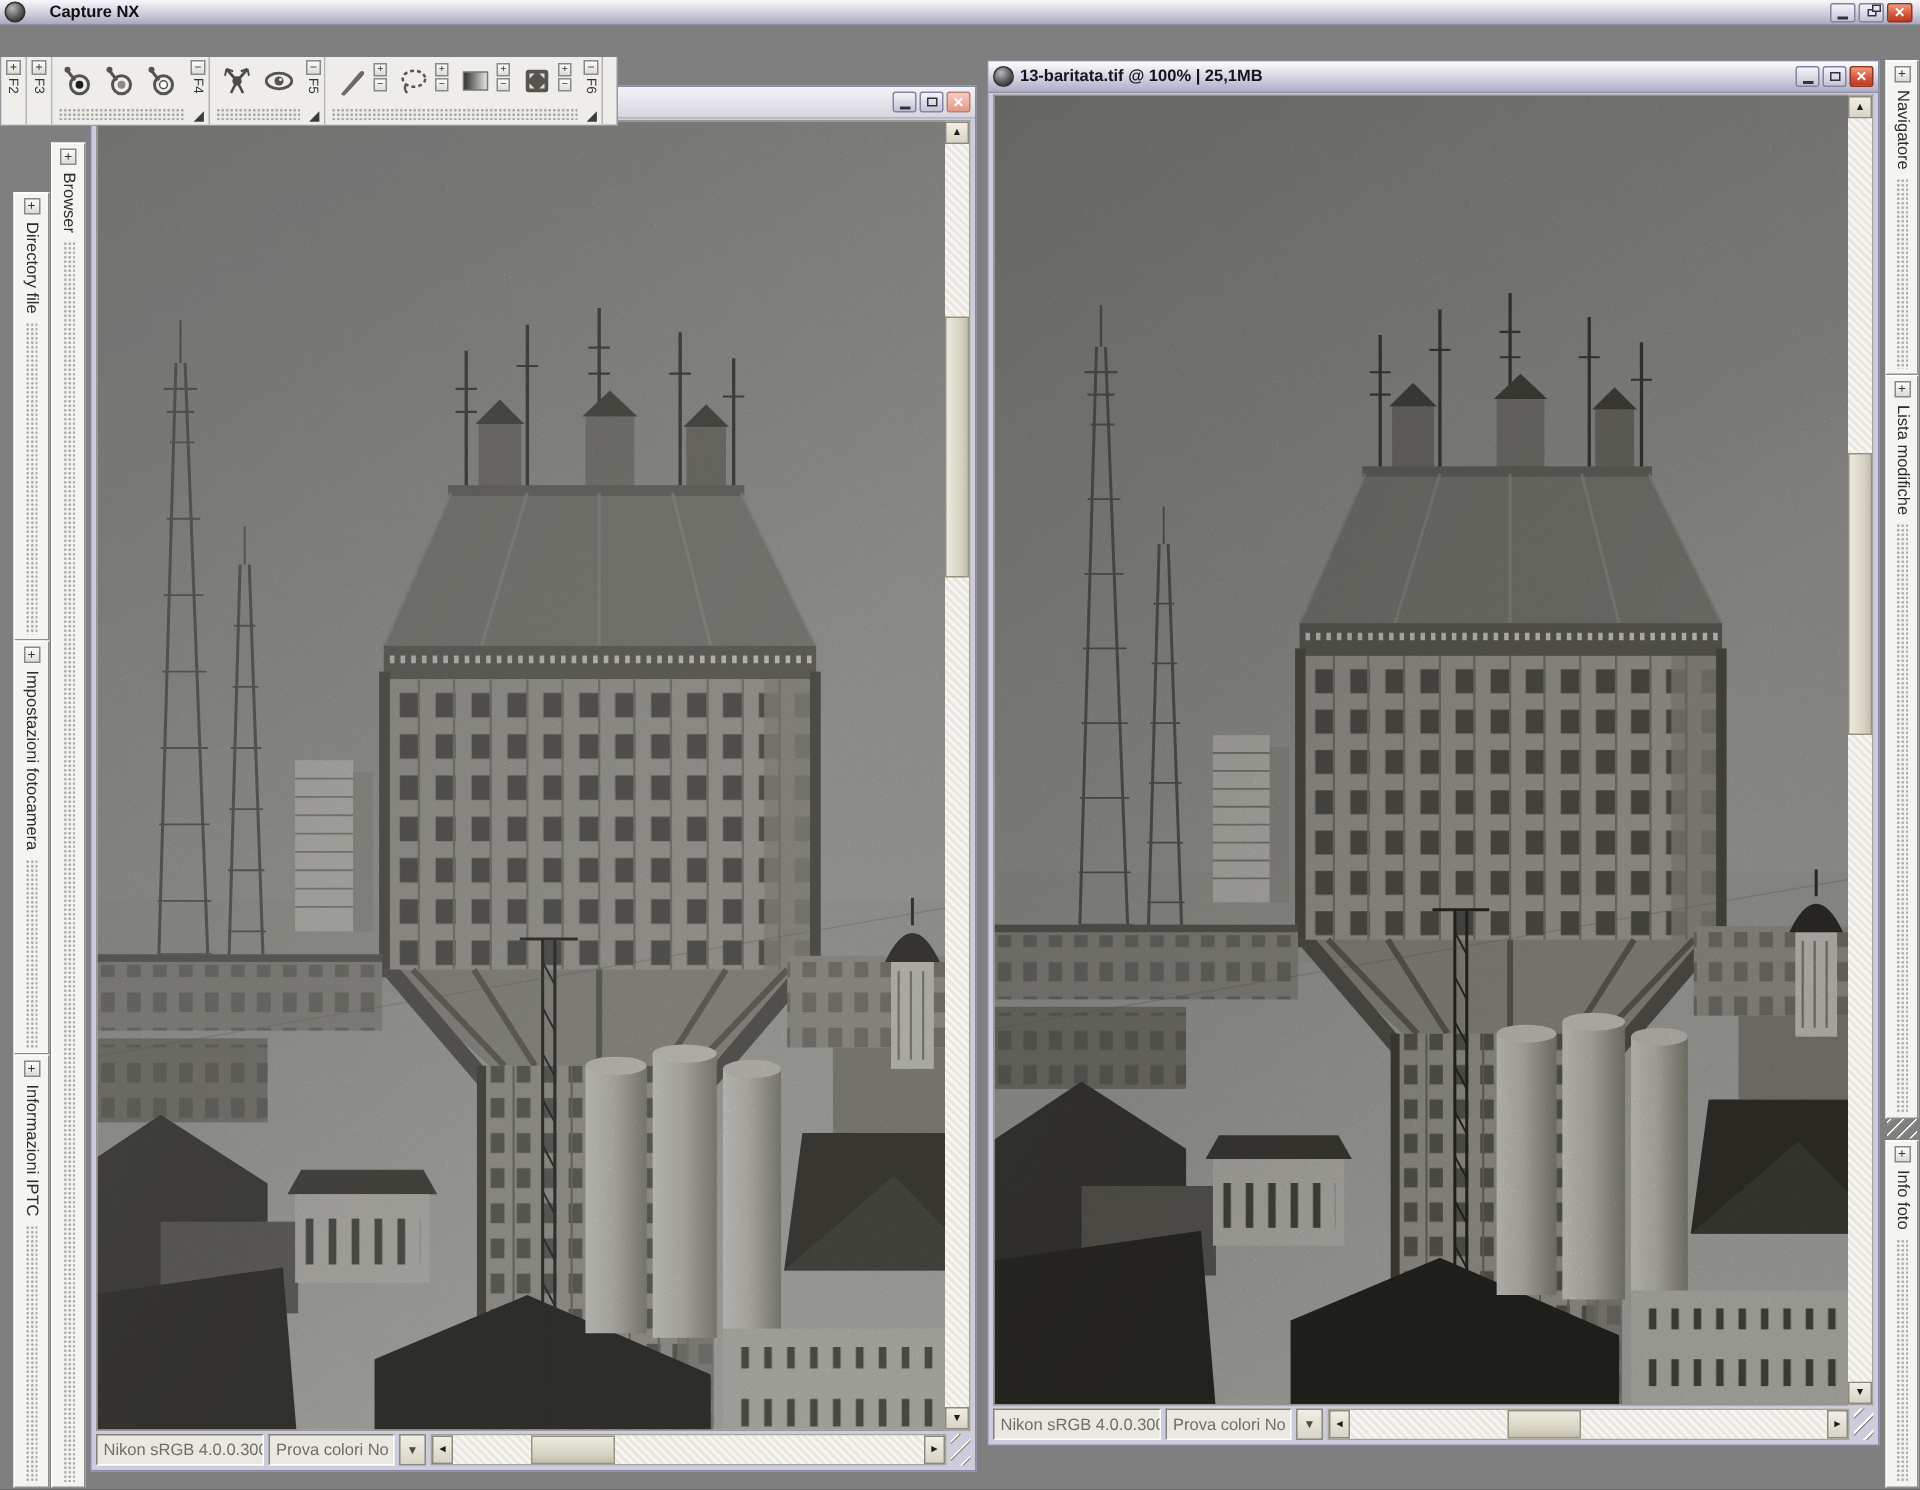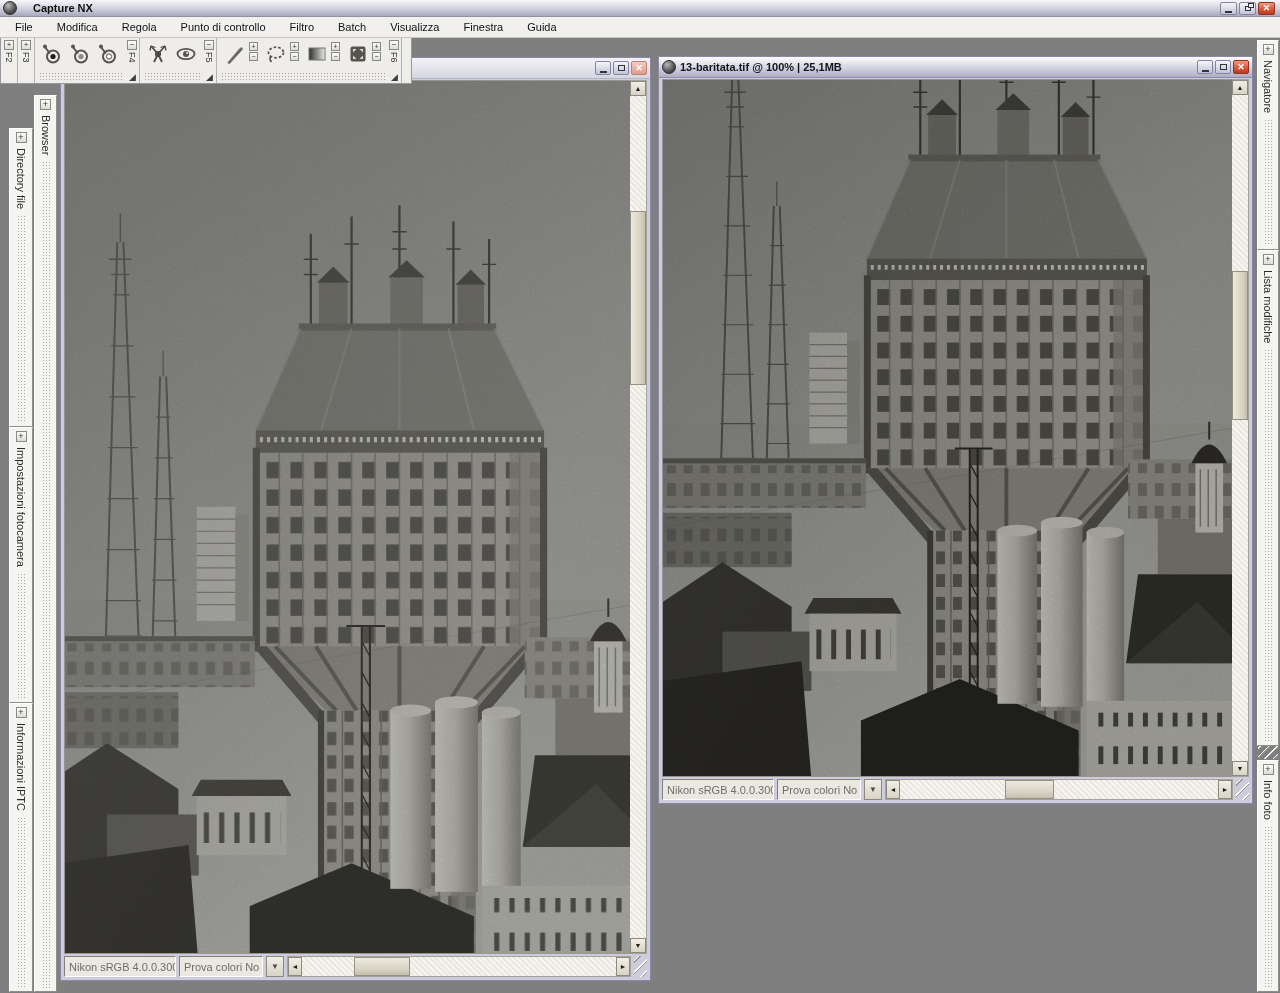--- a/index.html
+++ b/index.html
@@ -246,31 +246,20 @@
         </div>
       <div class="wbtn">
           <span class="restore"></span>
         </div>
       <div class="wbtn close">
           <span>✕</span>
         </div>
     </div>
   </div>
 
-  <div class="menubar">
-    <span class="menu-item">File</span>
-    <span class="menu-item">Modifica</span>
-    <span class="menu-item">Regola</span>
-    <span class="menu-item">Punto di controllo</span>
-    <span class="menu-item">Filtro</span>
-    <span class="menu-item">Batch</span>
-    <span class="menu-item">Visualizza</span>
-    <span class="menu-item">Finestra</span>
-    <span class="menu-item">Guida</span>
-  </div>
 
   <div class="toolbar">
     <div class="tb-tab">
       <div class="small-btn">+</div>
       <div class="vtext">F2</div>
     </div>
     <div class="tb-tab">
       <div class="small-btn">+</div>
       <div class="vtext">F3</div>
     </div>
@@ -450,21 +439,21 @@
         <div class="sb-btn">◄</div>
         <div class="sb-track">
           <div class="sb-thumb h" style="left:16.6%;width:17.8%;"></div>
         </div>
         <div class="sb-btn">►</div>
       </div>
       <div class="grip"></div>
     </div>
   </div>
 
-  <div class="img-window" style="left:658px;top:56px;width:595px;height:748px;">
+  <div class="img-window" style="left:658px;top:40px;width:595px;height:924px;">
     <div class="iw-titlebar active">
       <div class="app-icon"></div>
       <div class="iw-title">13-baritata.tif @ 100% | 25,1MB</div>
       <div class="iw-buttons">
         <div class="wbtn">
             <span class="bar"></span>
           </div>
         <div class="wbtn">
             <span class="box"></span>
           </div>

